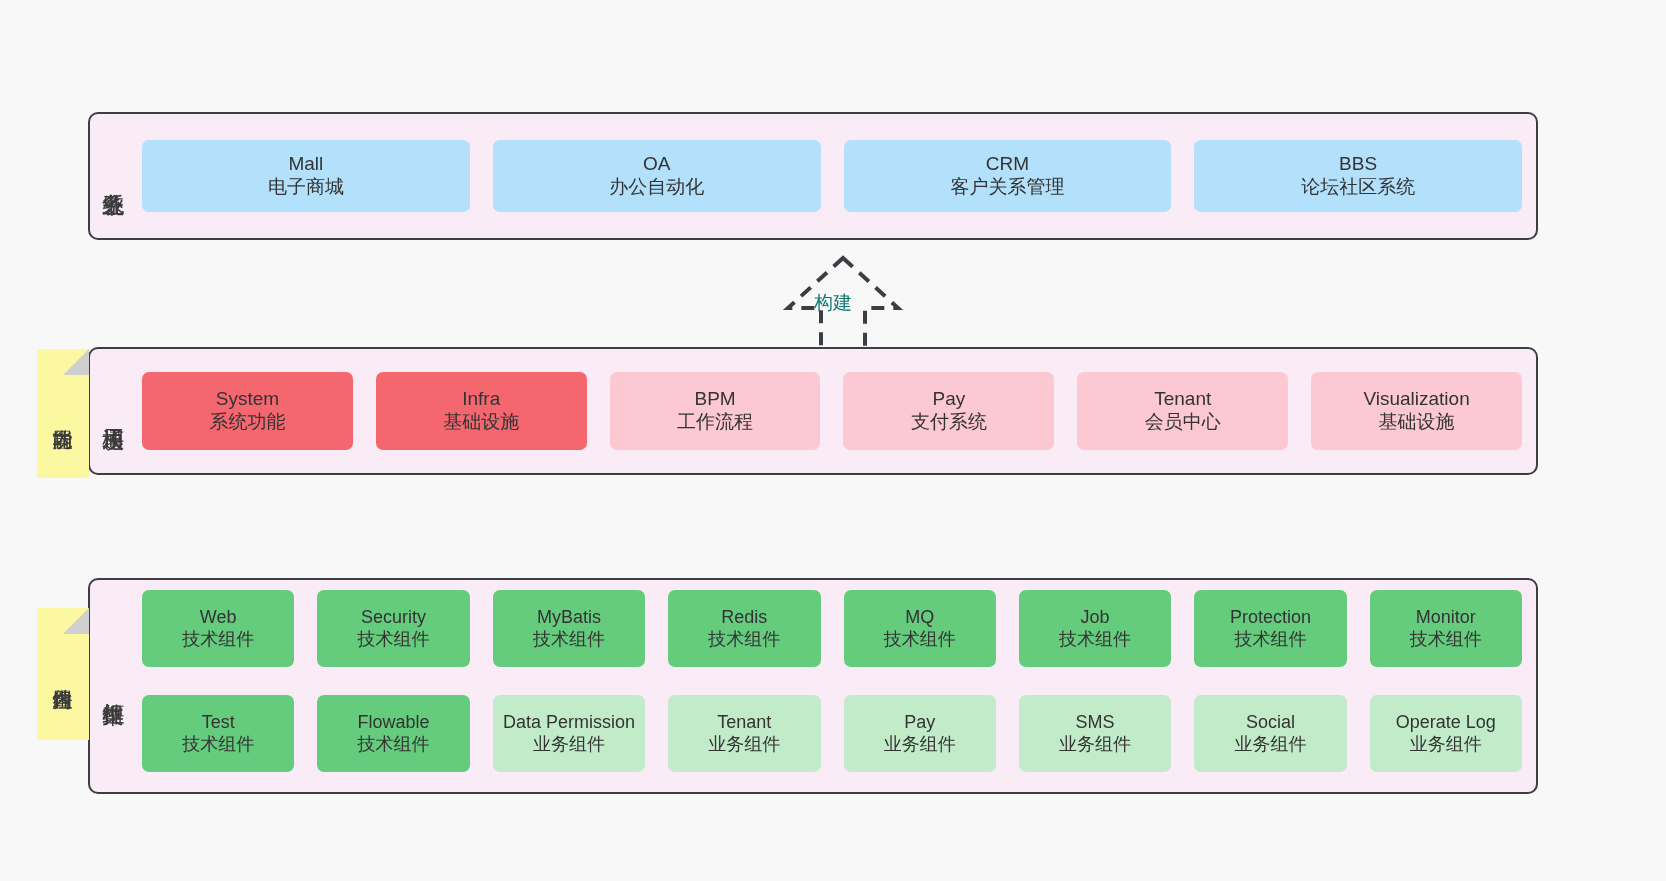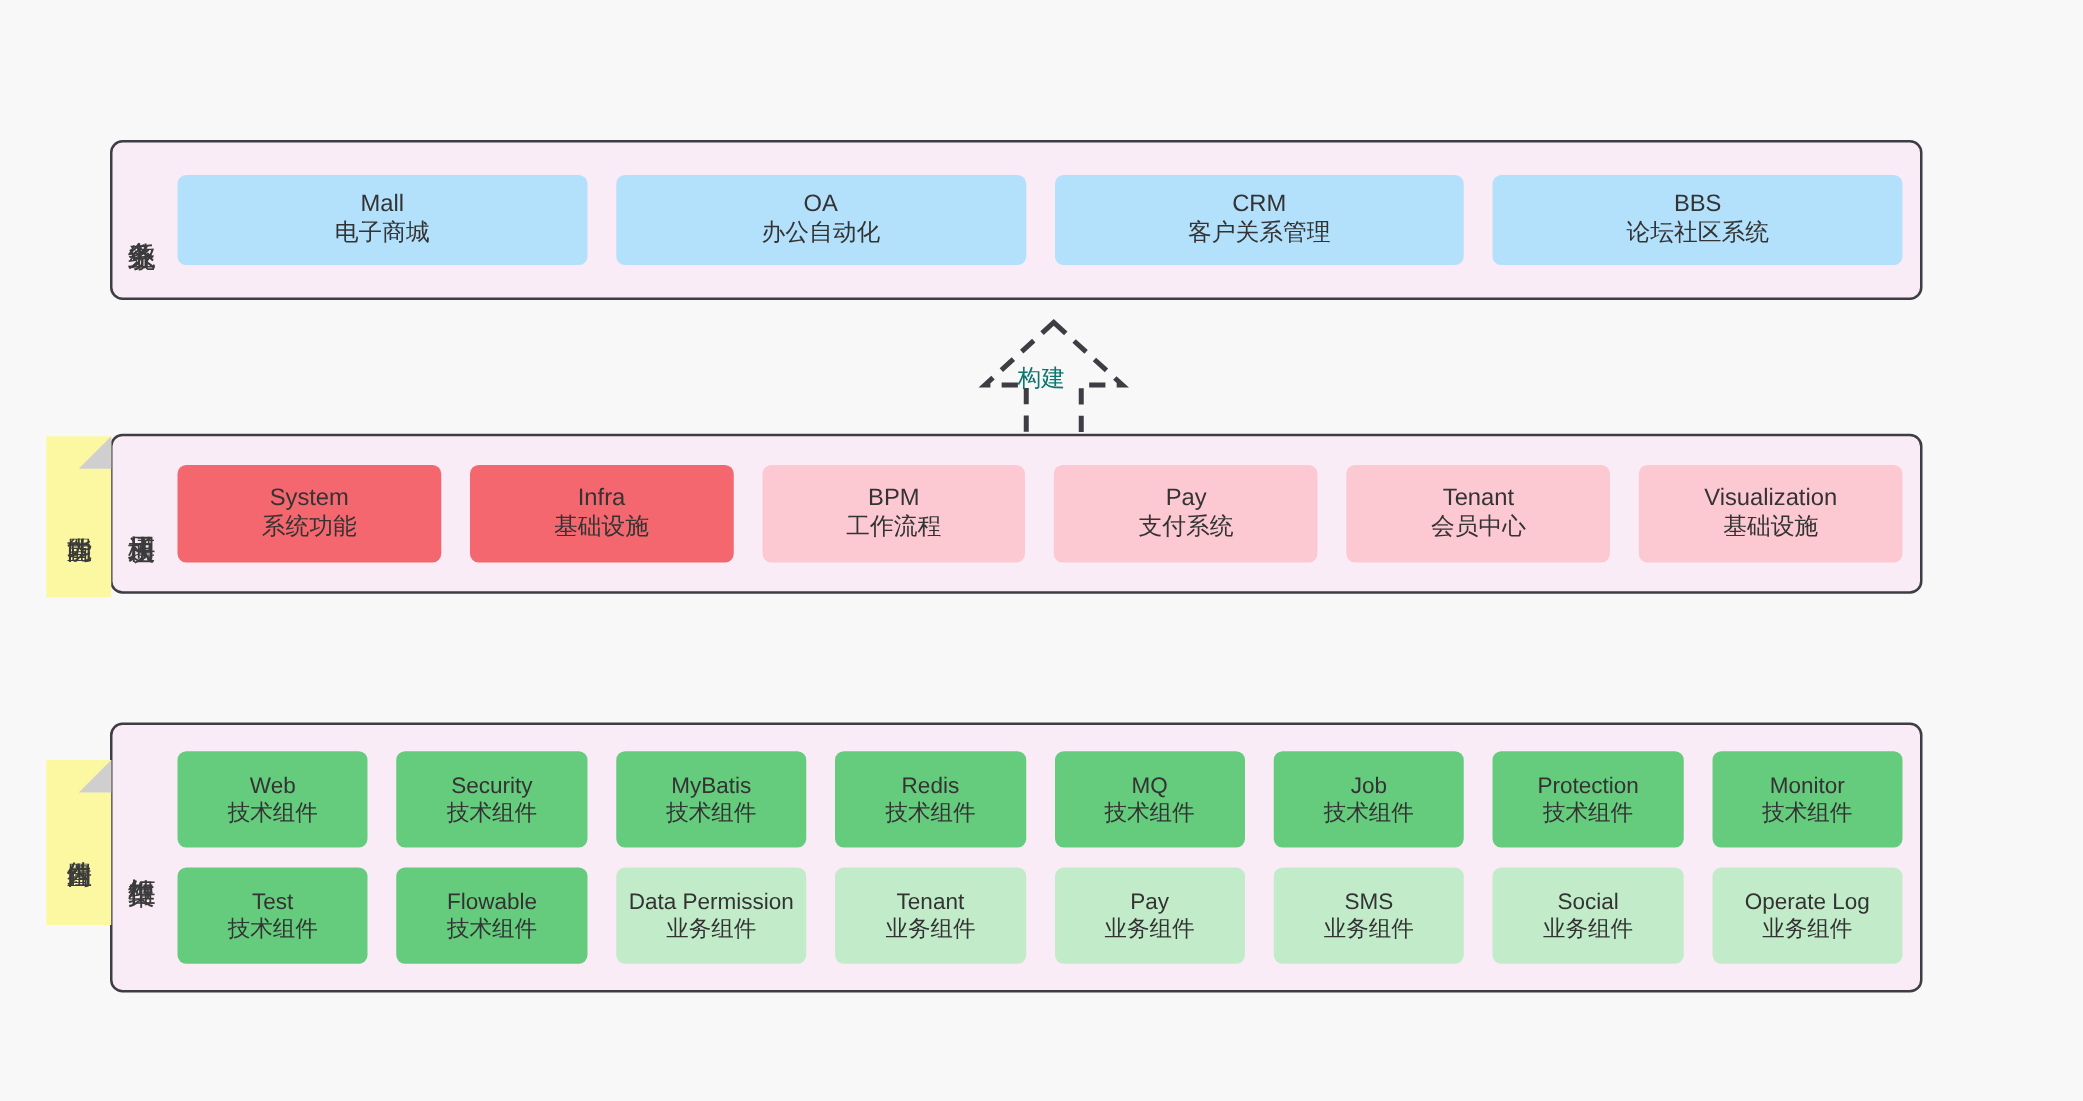--- a/index.html
+++ b/index.html
@@ -95,21 +95,21 @@
   
   #panel-business { left: 88px; top: 112px; width: 1450px; height: 128px; }
   #panel-business .node { height: 72px; }
 
   
   #panel-modules  { left: 88px; top: 347px; width: 1450px; height: 128px; }
   #panel-modules .node { height: 78px; }
 
   
   #panel-framework { left: 88px; top: 578px; width: 1450px; height: 216px; }
-  #panel-framework .layer-body { padding: 10px 14px 10px 6px; }
+  #panel-framework .layer-body { padding: 10px 14px 20px 6px; justify-content: space-between; }
   #panel-framework .node { height: 77px; font-size: 18px; }
 
   
   .sticky {
     position: absolute;
     box-sizing: border-box;
     background: #fcf8a2;
     display: flex;
     align-items: center;
     justify-content: center;

